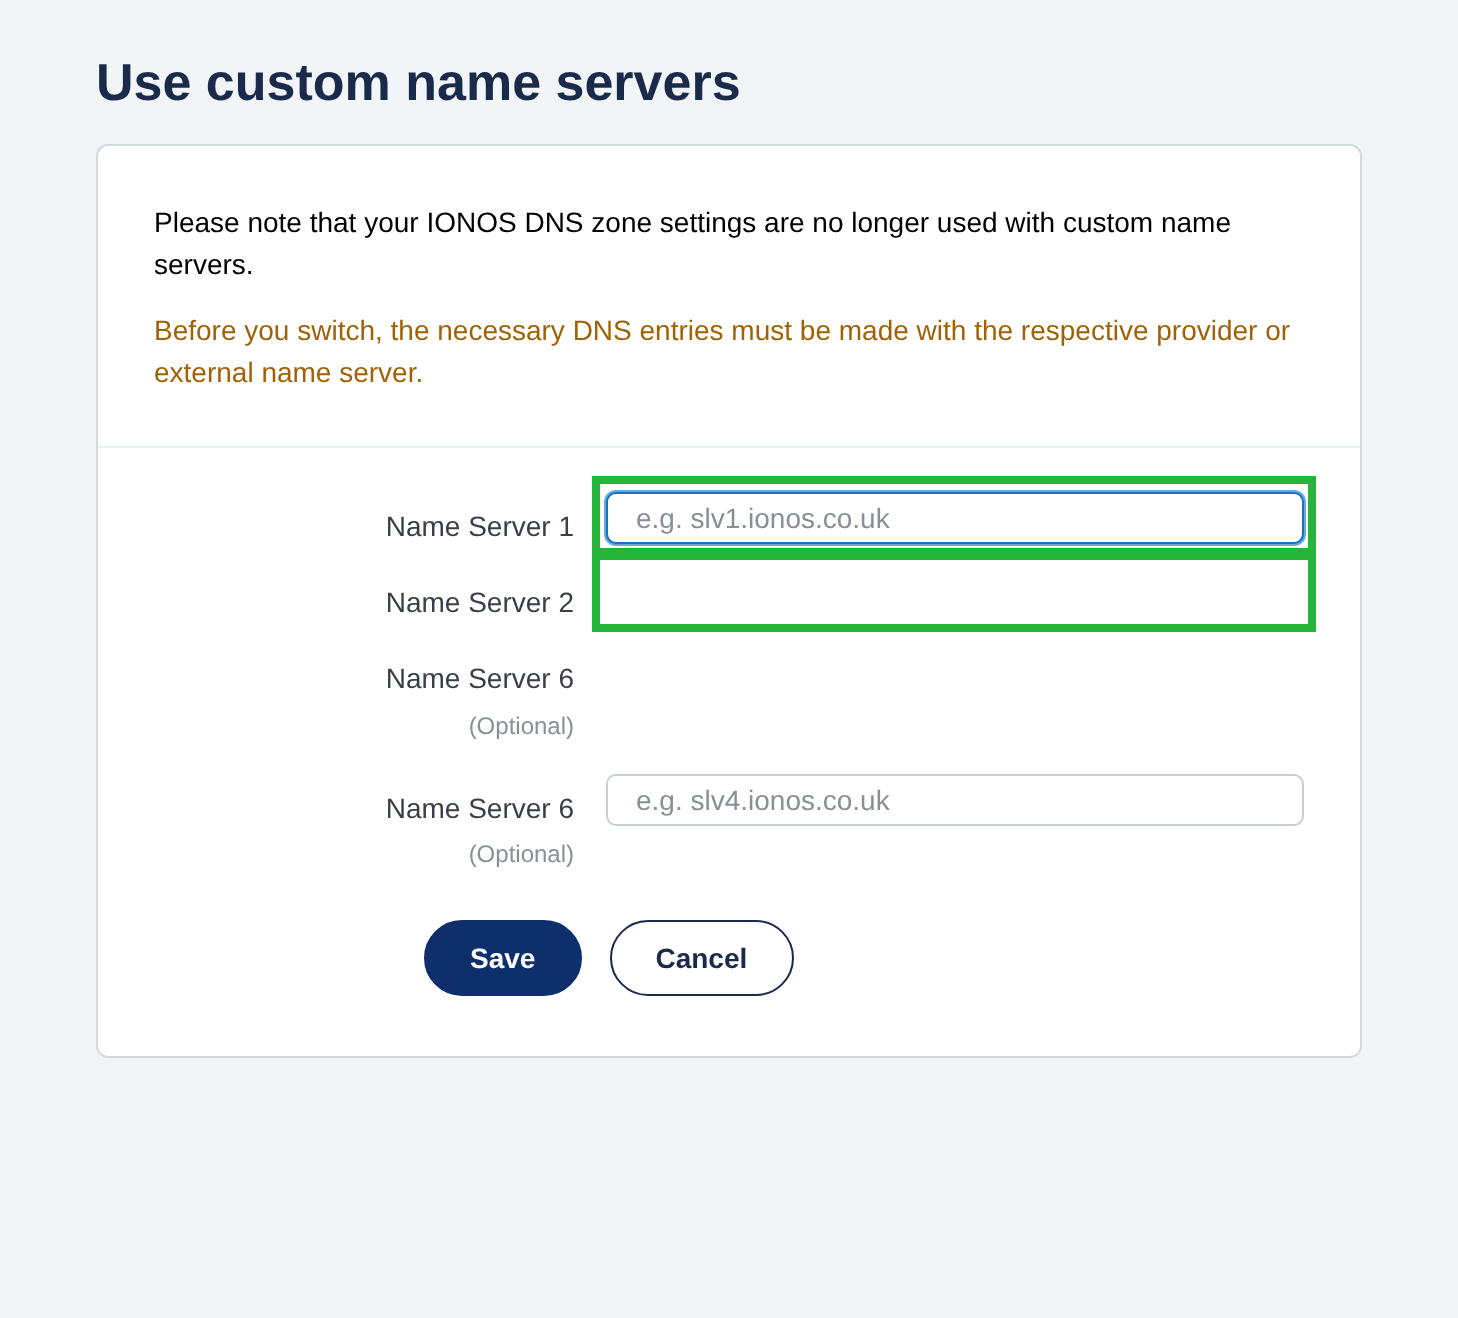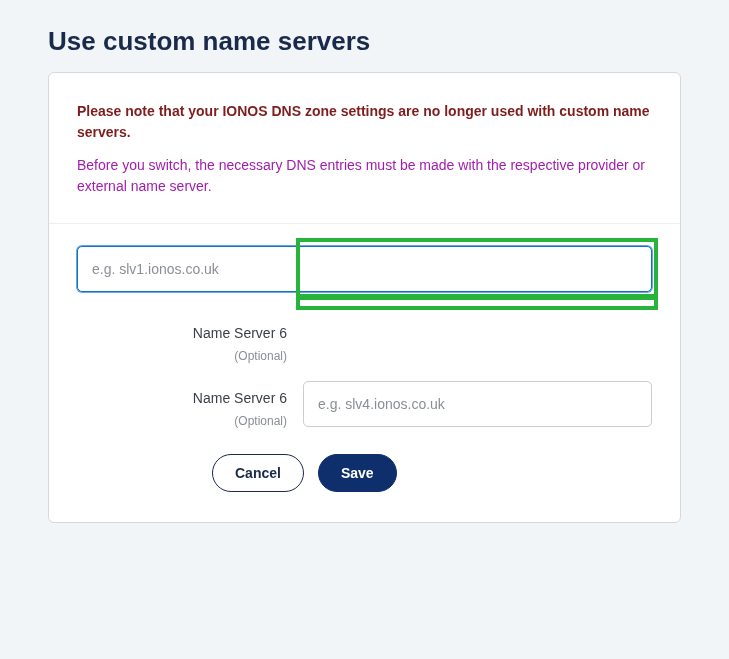--- a/index.html
+++ b/index.html
@@ -24,22 +24,22 @@
       border-radius: 6px;
       overflow: hidden;
     }
     .intro {
       padding: 28px 28px 26px 28px;
       border-bottom: 1px solid #eceff2;
       font-size: 14px;
       line-height: 1.5;
     }
     .intro-text { color: #3a3f47; margin-bottom: 12px; }
-    .intro-warning { color: #7f1d1d; font-weight: 700; margin-bottom: 12px; }
-    .intro-note { color: #a21caf; }
+    .intro-warning { color: #000000; font-weight: 400; margin-bottom: 12px; }
+    .intro-note { color: #a16207; }
     .form { padding: 22px 28px 30px 28px; }
     .form-row {
       display: flex;
       align-items: flex-start;
       margin-bottom: 16px;
     }
     .form-row.highlighted {
       position: relative;
       margin-bottom: 12px;
     }
@@ -63,21 +63,21 @@
     }
     .label-optional {
       display: block;
       font-size: 12px;
       color: #8a8f96;
       margin-top: 7px;
     }
     .input-block { flex: 1; }
     input[type="text"] {
       width: 100%;
-      height: 46px;
+      height: 26px;
       padding: 0 14px;
       font-size: 14px;
       color: #333;
       border: 1px solid #c9ced4;
       border-radius: 5px;
       outline: none;
     }
     input[type="text"]::placeholder { color: #8a8f96; }
     input[type="text"].focused {
       border: 1px solid #1472c4;
@@ -119,27 +119,29 @@
 <div class="card">
 
   <div class="intro">
     <p class="intro-warning">Please note that your IONOS DNS zone settings are no longer used with custom name servers.</p>
     <p class="intro-note">Before you switch, the necessary DNS entries must be made with the respective provider or external name server.</p>
   </div>
 
   <div class="form">
 
     <div class="form-row highlighted">
+      <div class="label-block">Name Server 1</div>
       <div class="input-block">
         <input type="text" class="focused" placeholder="e.g. slv1.ionos.co.uk" style="">
       </div>
       <div class="highlight-box"></div>
     </div>
 
     <div class="form-row highlighted">
+      <div class="label-block">Name Server 2</div>
       <div class="highlight-box"></div>
     </div>
 
     <div class="form-row">
       <div class="label-block">
         <span>Name Server 6</span>
         <span class="label-optional">(Optional)</span>
       </div>
     </div>
 
@@ -147,18 +149,18 @@
       <div class="label-block">
         <span>Name Server 6</span>
         <span class="label-optional">(Optional)</span>
       </div>
       <div class="input-block">
         <input type="text" placeholder="e.g. slv4.ionos.co.uk" style="">
       </div>
     </div>
 
     <div class="actions">
+      <button class="btn btn-primary">Save</button>
       <button class="btn btn-secondary">Cancel</button>
-      <button class="btn btn-primary">Save</button>
     </div>
 
   </div>
 </div>
 
 </body></html>

